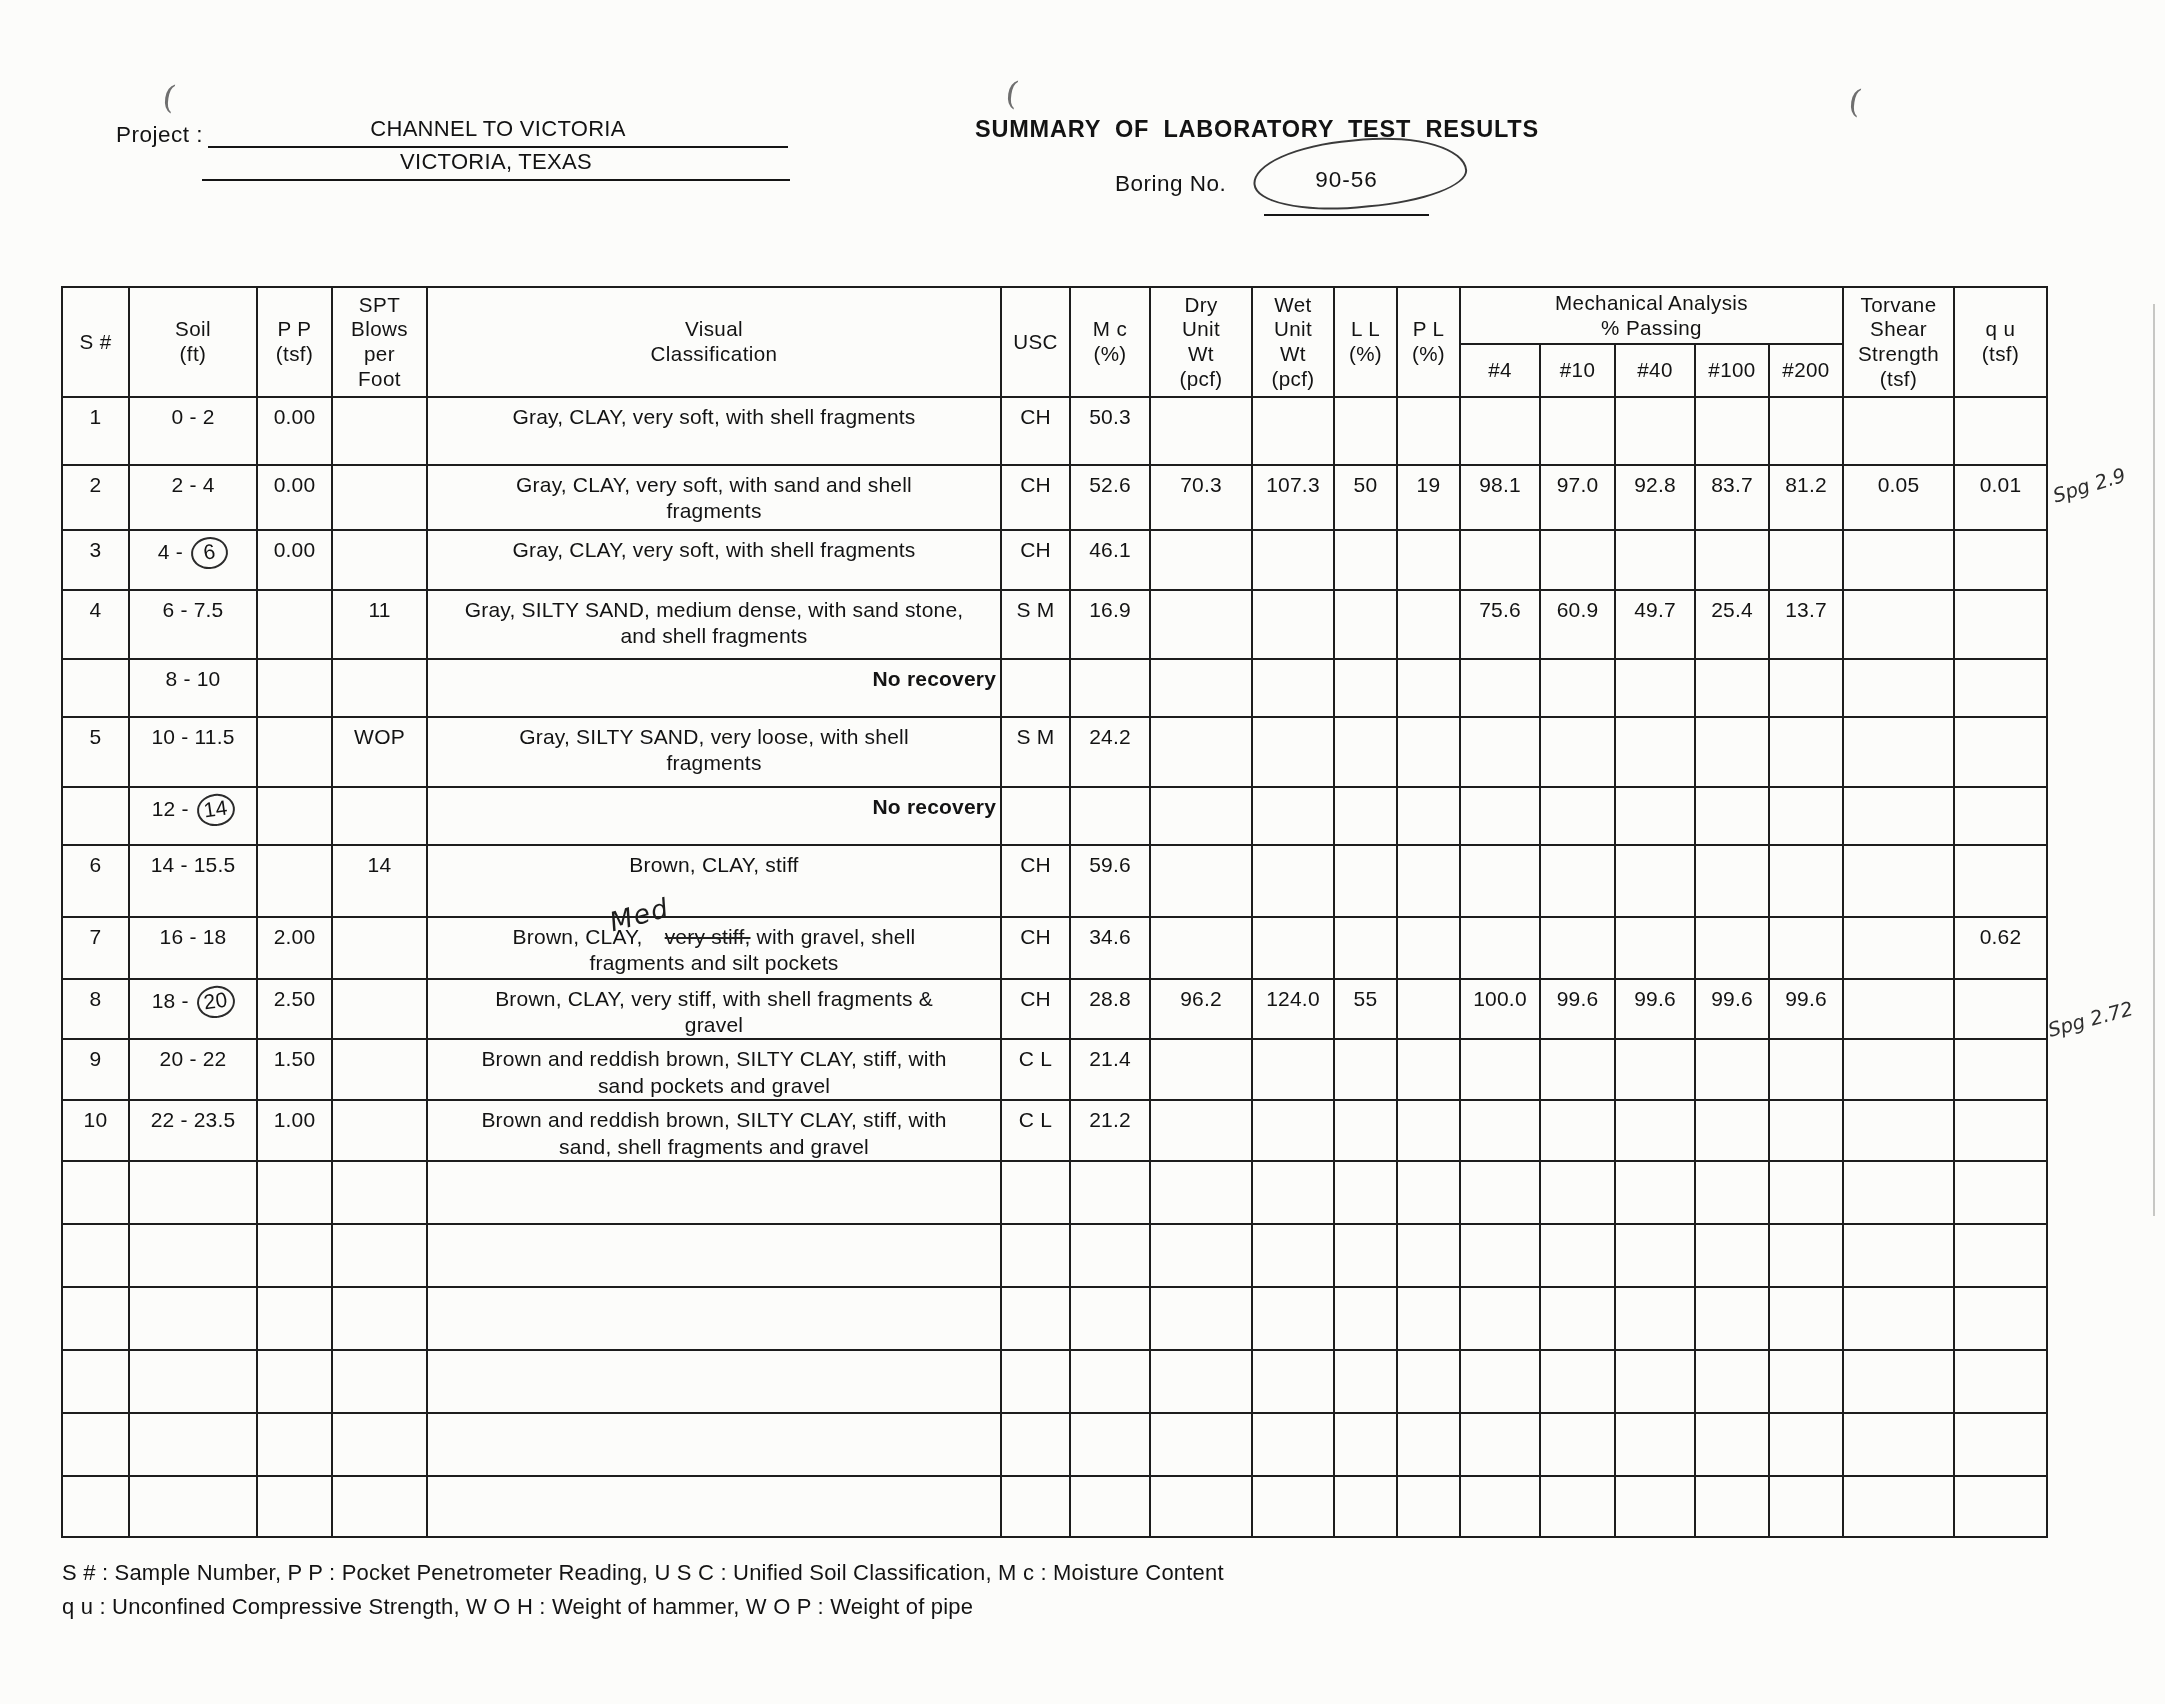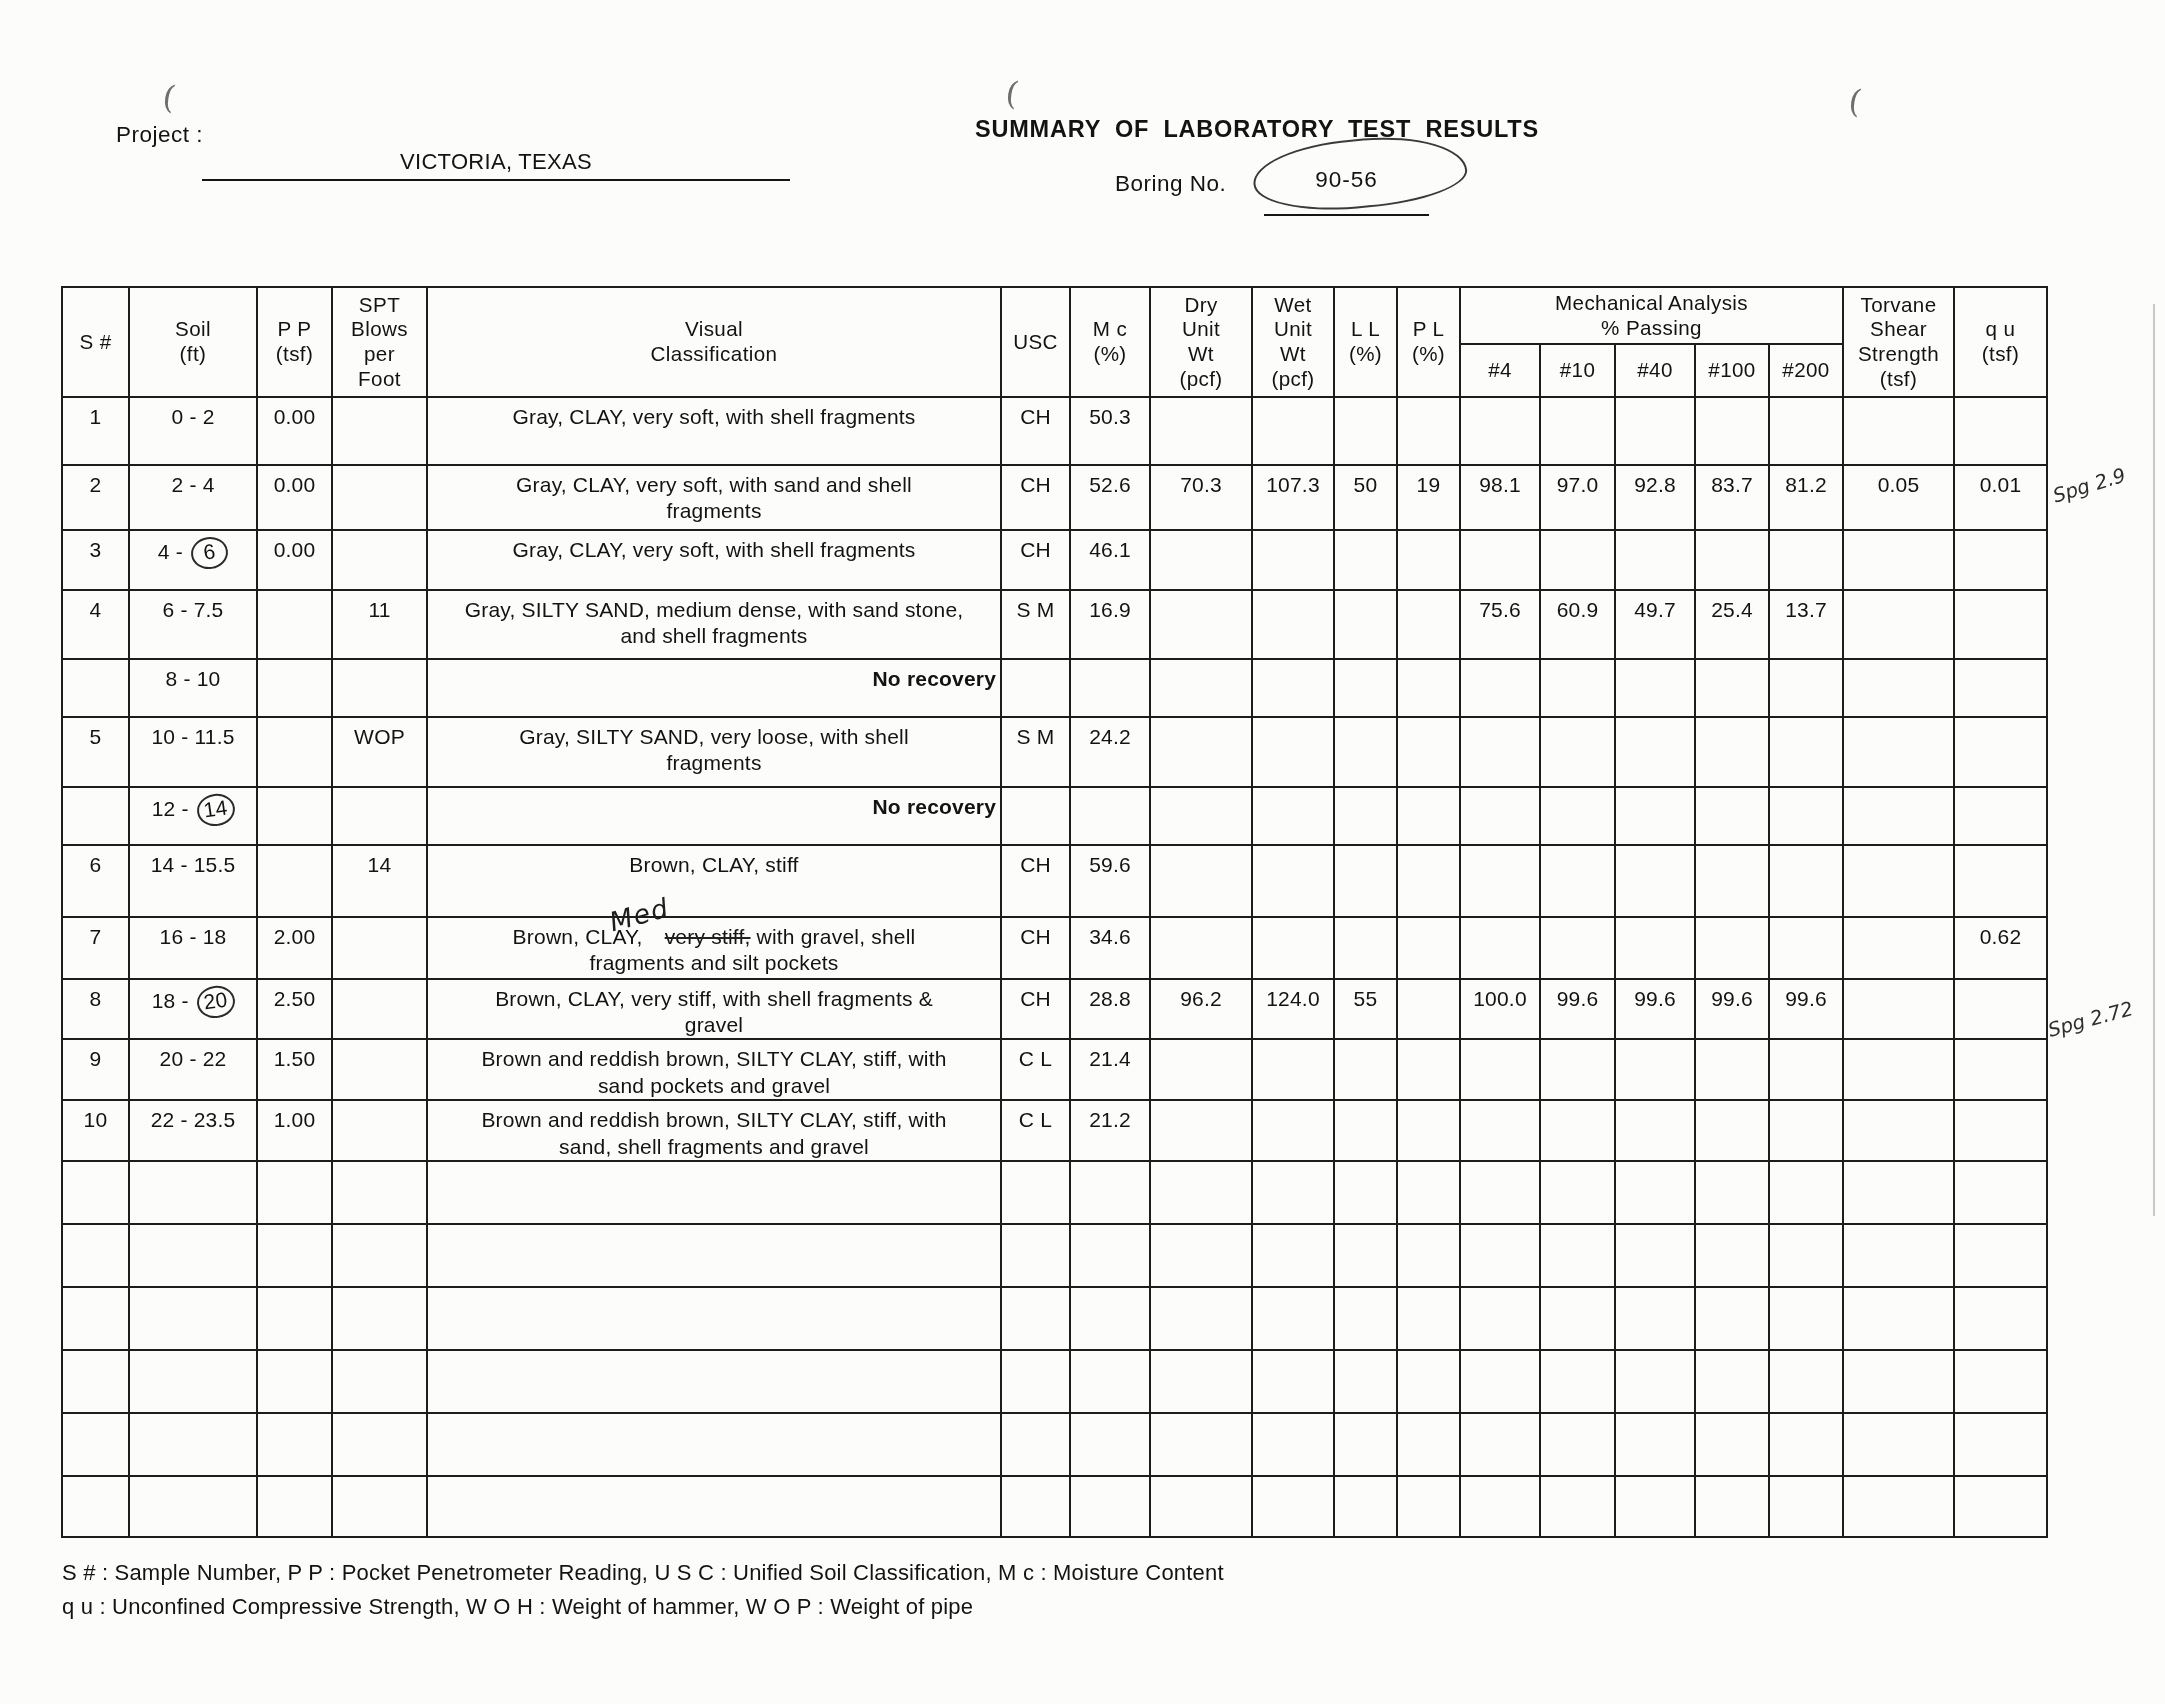--- a/index.html
+++ b/index.html
@@ -83,20 +83,21 @@
 <body>
 
 <div class="page">
 
   <span class="scan-paren p1">(</span>
   <span class="scan-paren p2">(</span>
   <span class="scan-paren p3">(</span>
   <div class="scan-edge-line"></div>
 
   <div class="project-label">Project :</div>
+  <div class="project-line1">CHANNEL TO VICTORIA</div>
   <div class="project-line2">VICTORIA, TEXAS</div>
   <div class="doc-title">SUMMARY OF LABORATORY TEST RESULTS</div>
   <div class="boring-label">Boring No.</div>
   <div class="boring-value">90-56</div>
   <div class="boring-ellipse"></div>
 
   <table class="results">
     <colgroup>
       <col style="width:67px">
         <col style="width:128px">

